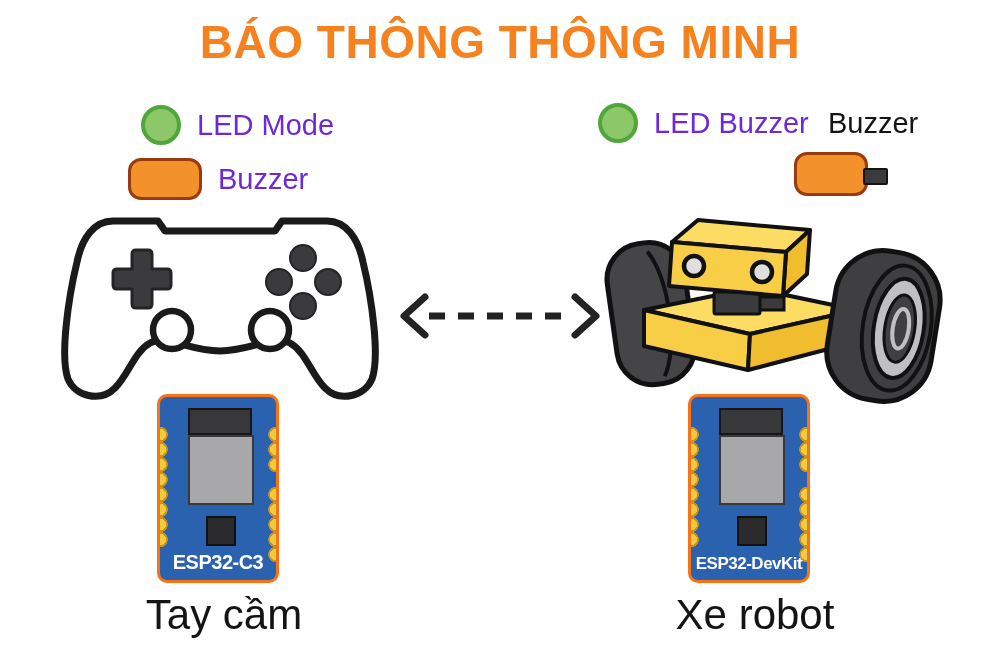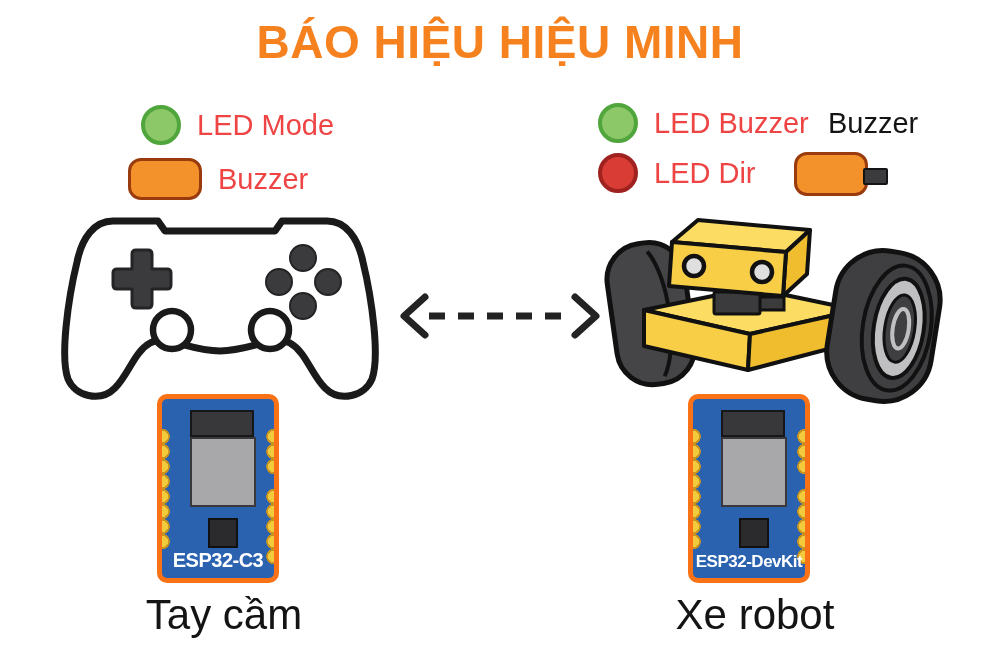--- a/index.html
+++ b/index.html
@@ -13,21 +13,21 @@
   .title {
     position:absolute; top:16px; left:0; width:100%;
     text-align:center; font-size:46px; font-weight:800;
     color:#F5821F; letter-spacing:0.5px; line-height:1.15;
   }
   
   .legend { position:absolute; display:flex; flex-direction:column; gap:10px; }
   .legend-left  { left:128px; top:103px; }
   .legend-right { left:598px; top:101px; gap:6px; }
   .legend-row { display:flex; align-items:center; gap:16px; height:44px; }
-  .legend-text { font-size:29px; font-weight:500; color:#ef4444; white-space:nowrap; }
+  .legend-text { font-size:29px; font-weight:500; color:#6d28d9; white-space:nowrap; }
   .led-dot {
     width:40px; height:40px; border-radius:50%; flex:0 0 auto;
   }
   .led-green { background:#8CC868; border:4px solid #50A63C; }
   .led-red   { background:#D93B35; border:4px solid #A02220; }
   .indent { margin-left:13px; }
   .buzzer-box {
     width:74px; height:42px; border-radius:13px; flex:0 0 auto;
     background:#F3912B; border:3px solid #993B0D; position:relative;
   }
@@ -35,21 +35,21 @@
   .buzzer-right-icon  { position:absolute; left:794px; top:152px; width:74px; height:44px; }
   .buzzer-tab {
     position:absolute; right:-23px; top:13px; width:25px; height:17px;
     background:#3B3B3D; border:2px solid #141414; border-radius:2px;
   }
   
   .svg-abs { position:absolute; overflow:visible; }
   
   .board {
     position:absolute; width:122px; height:189px;
-    background:#2B62B0; border:5px solid #f97316; border-radius:10px;
+    background:#2B62B0; border:3px solid #f97316; border-radius:10px;
   }
   .board-left  { left:157px; top:394px; }
   .board-right { left:688px; top:394px; }
   .pins { position:absolute; width:11px; background-repeat:repeat-y; }
   .pins-l {
     left:0; top:30px; height:120px;
     background-image:radial-gradient(circle at 0% 50%, #F2CB3D 6px, #C8941F 6px, #C8941F 7.5px, rgba(0,0,0,0) 8px);
     background-size:11px 15px;
   }
   .pins-r {
@@ -73,41 +73,37 @@
     font-size:42px; font-weight:500; color:#141414; white-space:nowrap;
   }
   .caption-left  { left:74px; }
   .caption-right { left:605px; }
 </style>
 </head>
 <body>
 
 <div class="stage">
 
-  <div class="title">BÁO HIỆU HIỆU MINH</div>
+  <div class="title">BÁO THÔNG THÔNG MINH</div>
 
   <div class="legend legend-left">
     <div class="legend-row">
       <span class="led-dot led-green indent"></span>
       <span class="legend-text">LED Mode</span>
     </div>
     <div class="legend-row">
       <span class="buzzer-box"></span>
       <span class="legend-text">Buzzer</span>
     </div>
   </div>
 
   <div class="legend legend-right">
     <div class="legend-row">
       <span class="led-dot led-green"></span>
       <span class="legend-text">LED Buzzer</span>
-    </div>
-    <div class="legend-row">
-      <span class="led-dot led-red"></span>
-      <span class="legend-text">LED Dir</span>
     </div>
   </div>
   <div class="buzzer-right-label">Buzzer</div>
   <div class="buzzer-box buzzer-right-icon">
     <span class="buzzer-tab"></span>
   </div>
 
   <svg class="svg-abs" style="left:55px; top:205px;" width="330" height="210" viewBox="0 0 330 210">
     <path d="M 58,16 L 103,16 L 110,26 L 220,26 L 227,16 L 272,16
          C 291,16 303,33 308,57 C 317,94 325,152 317,174

